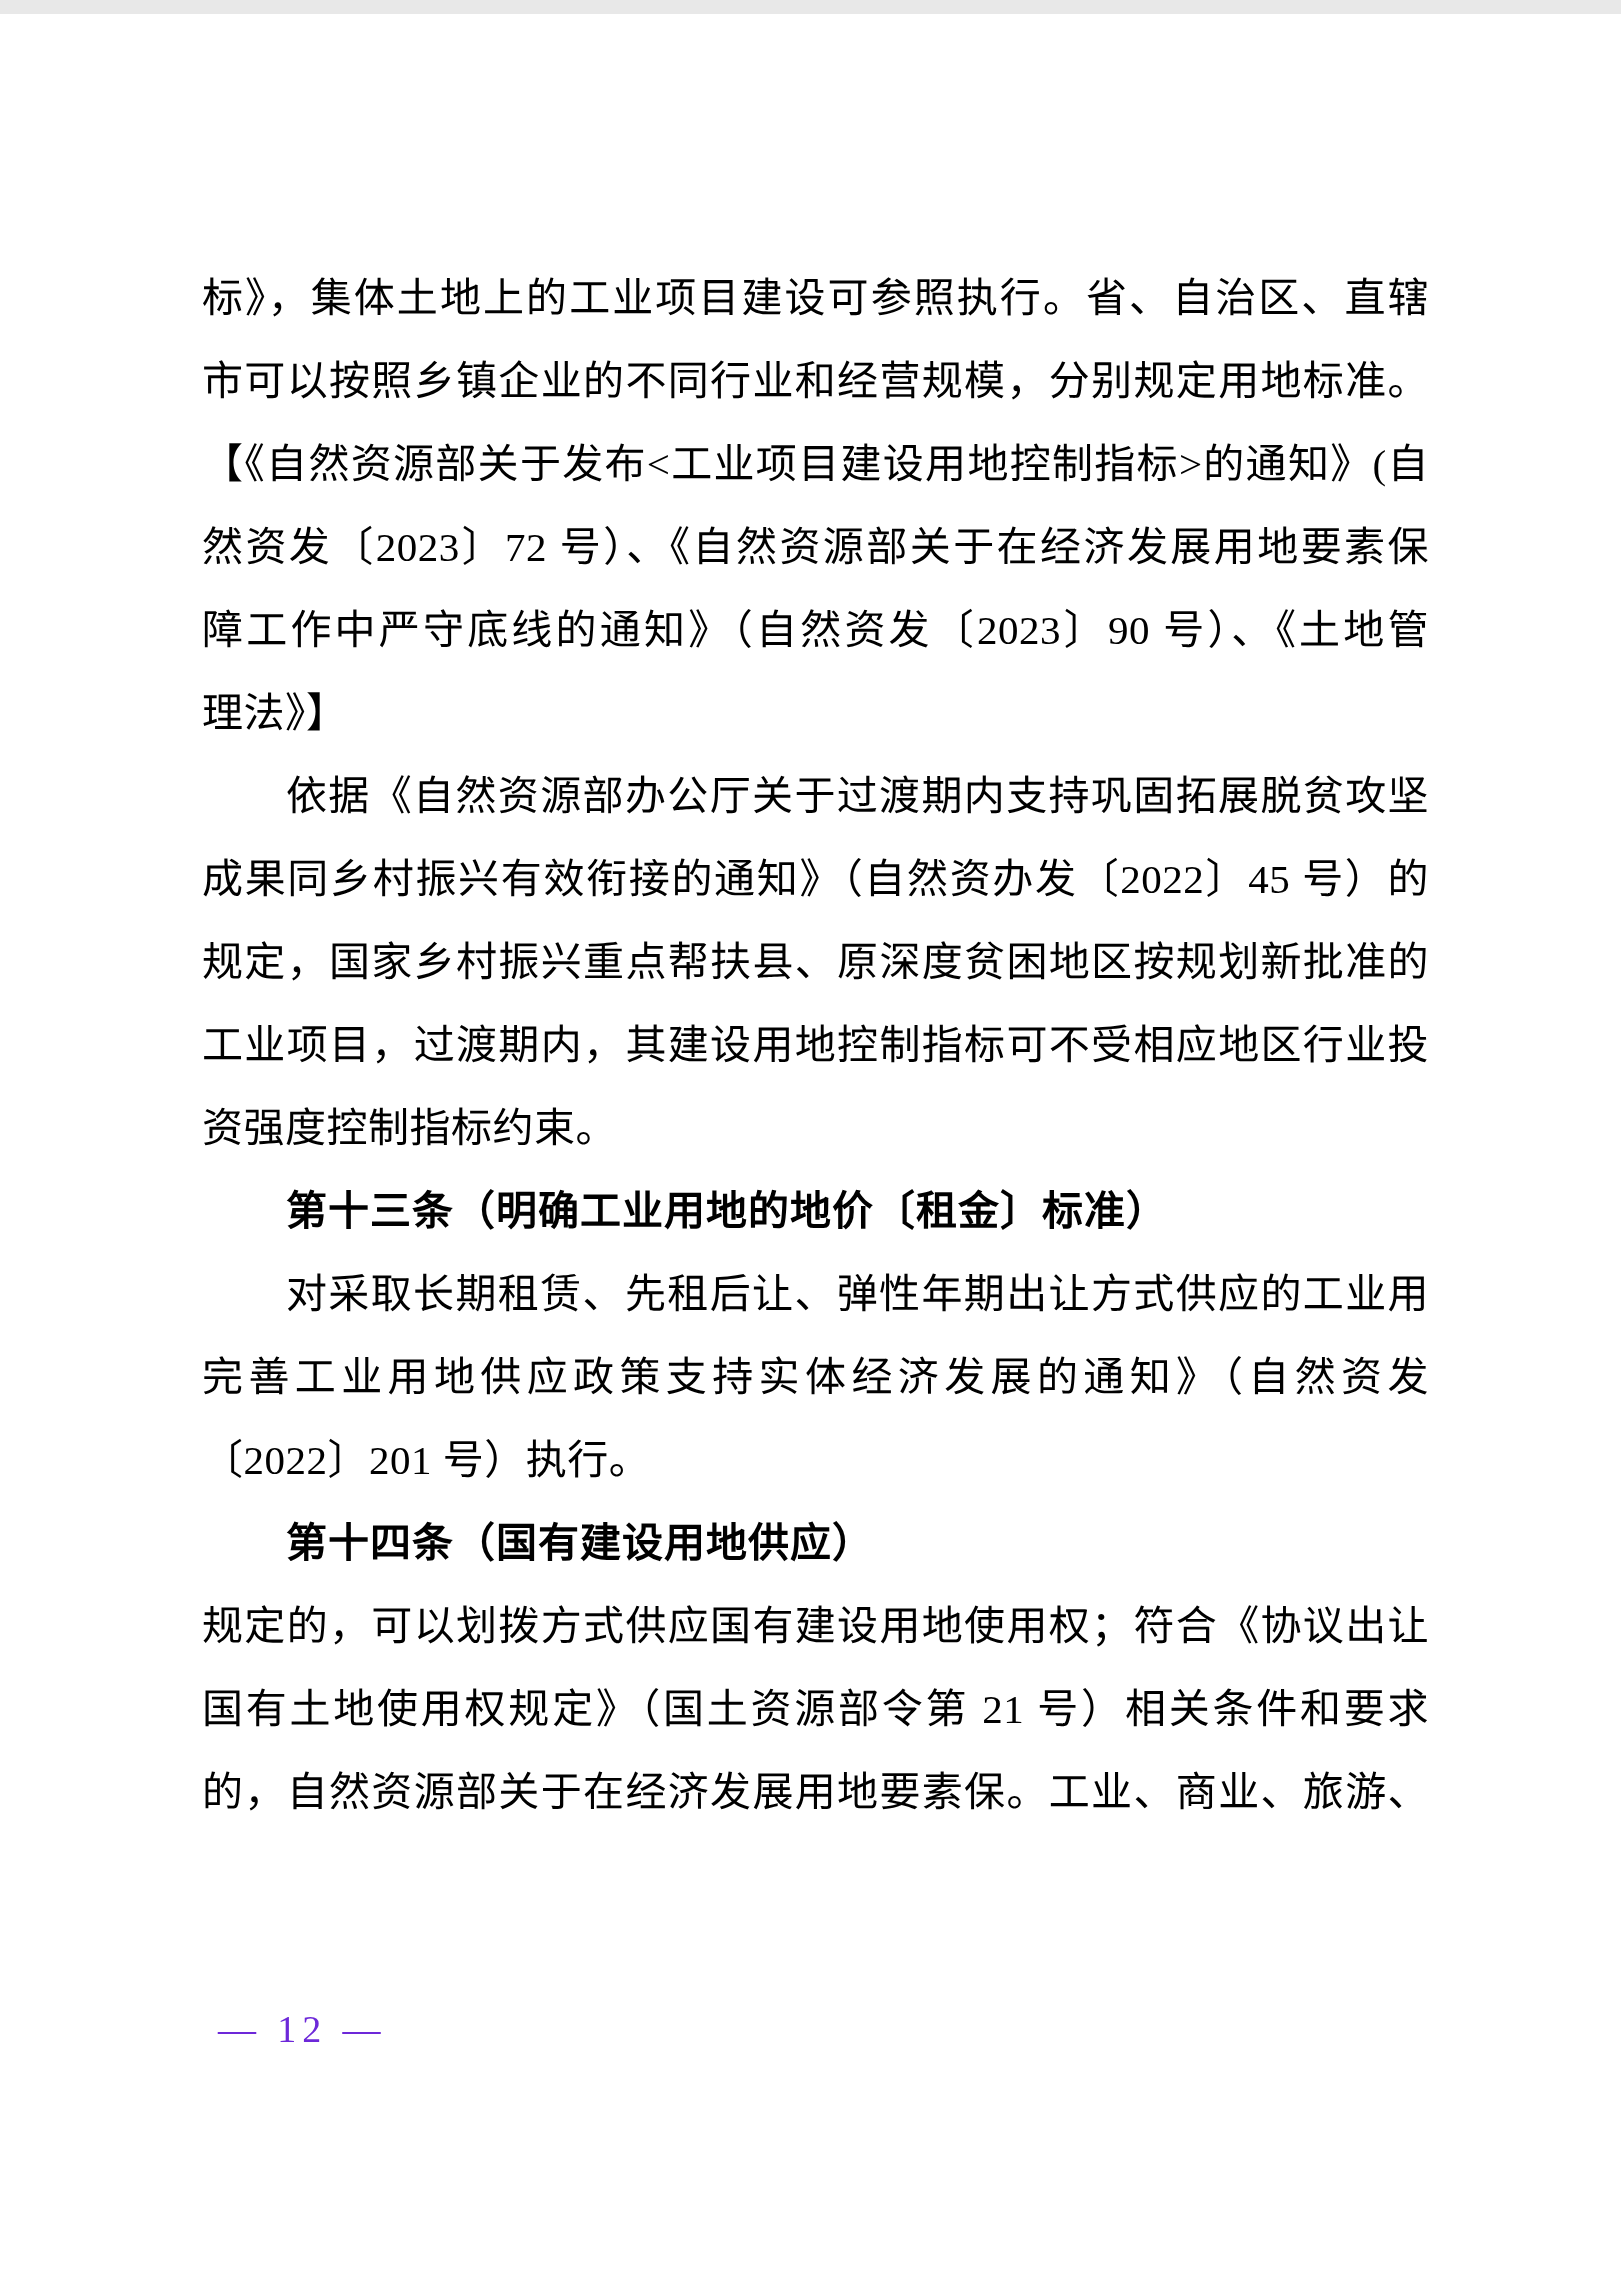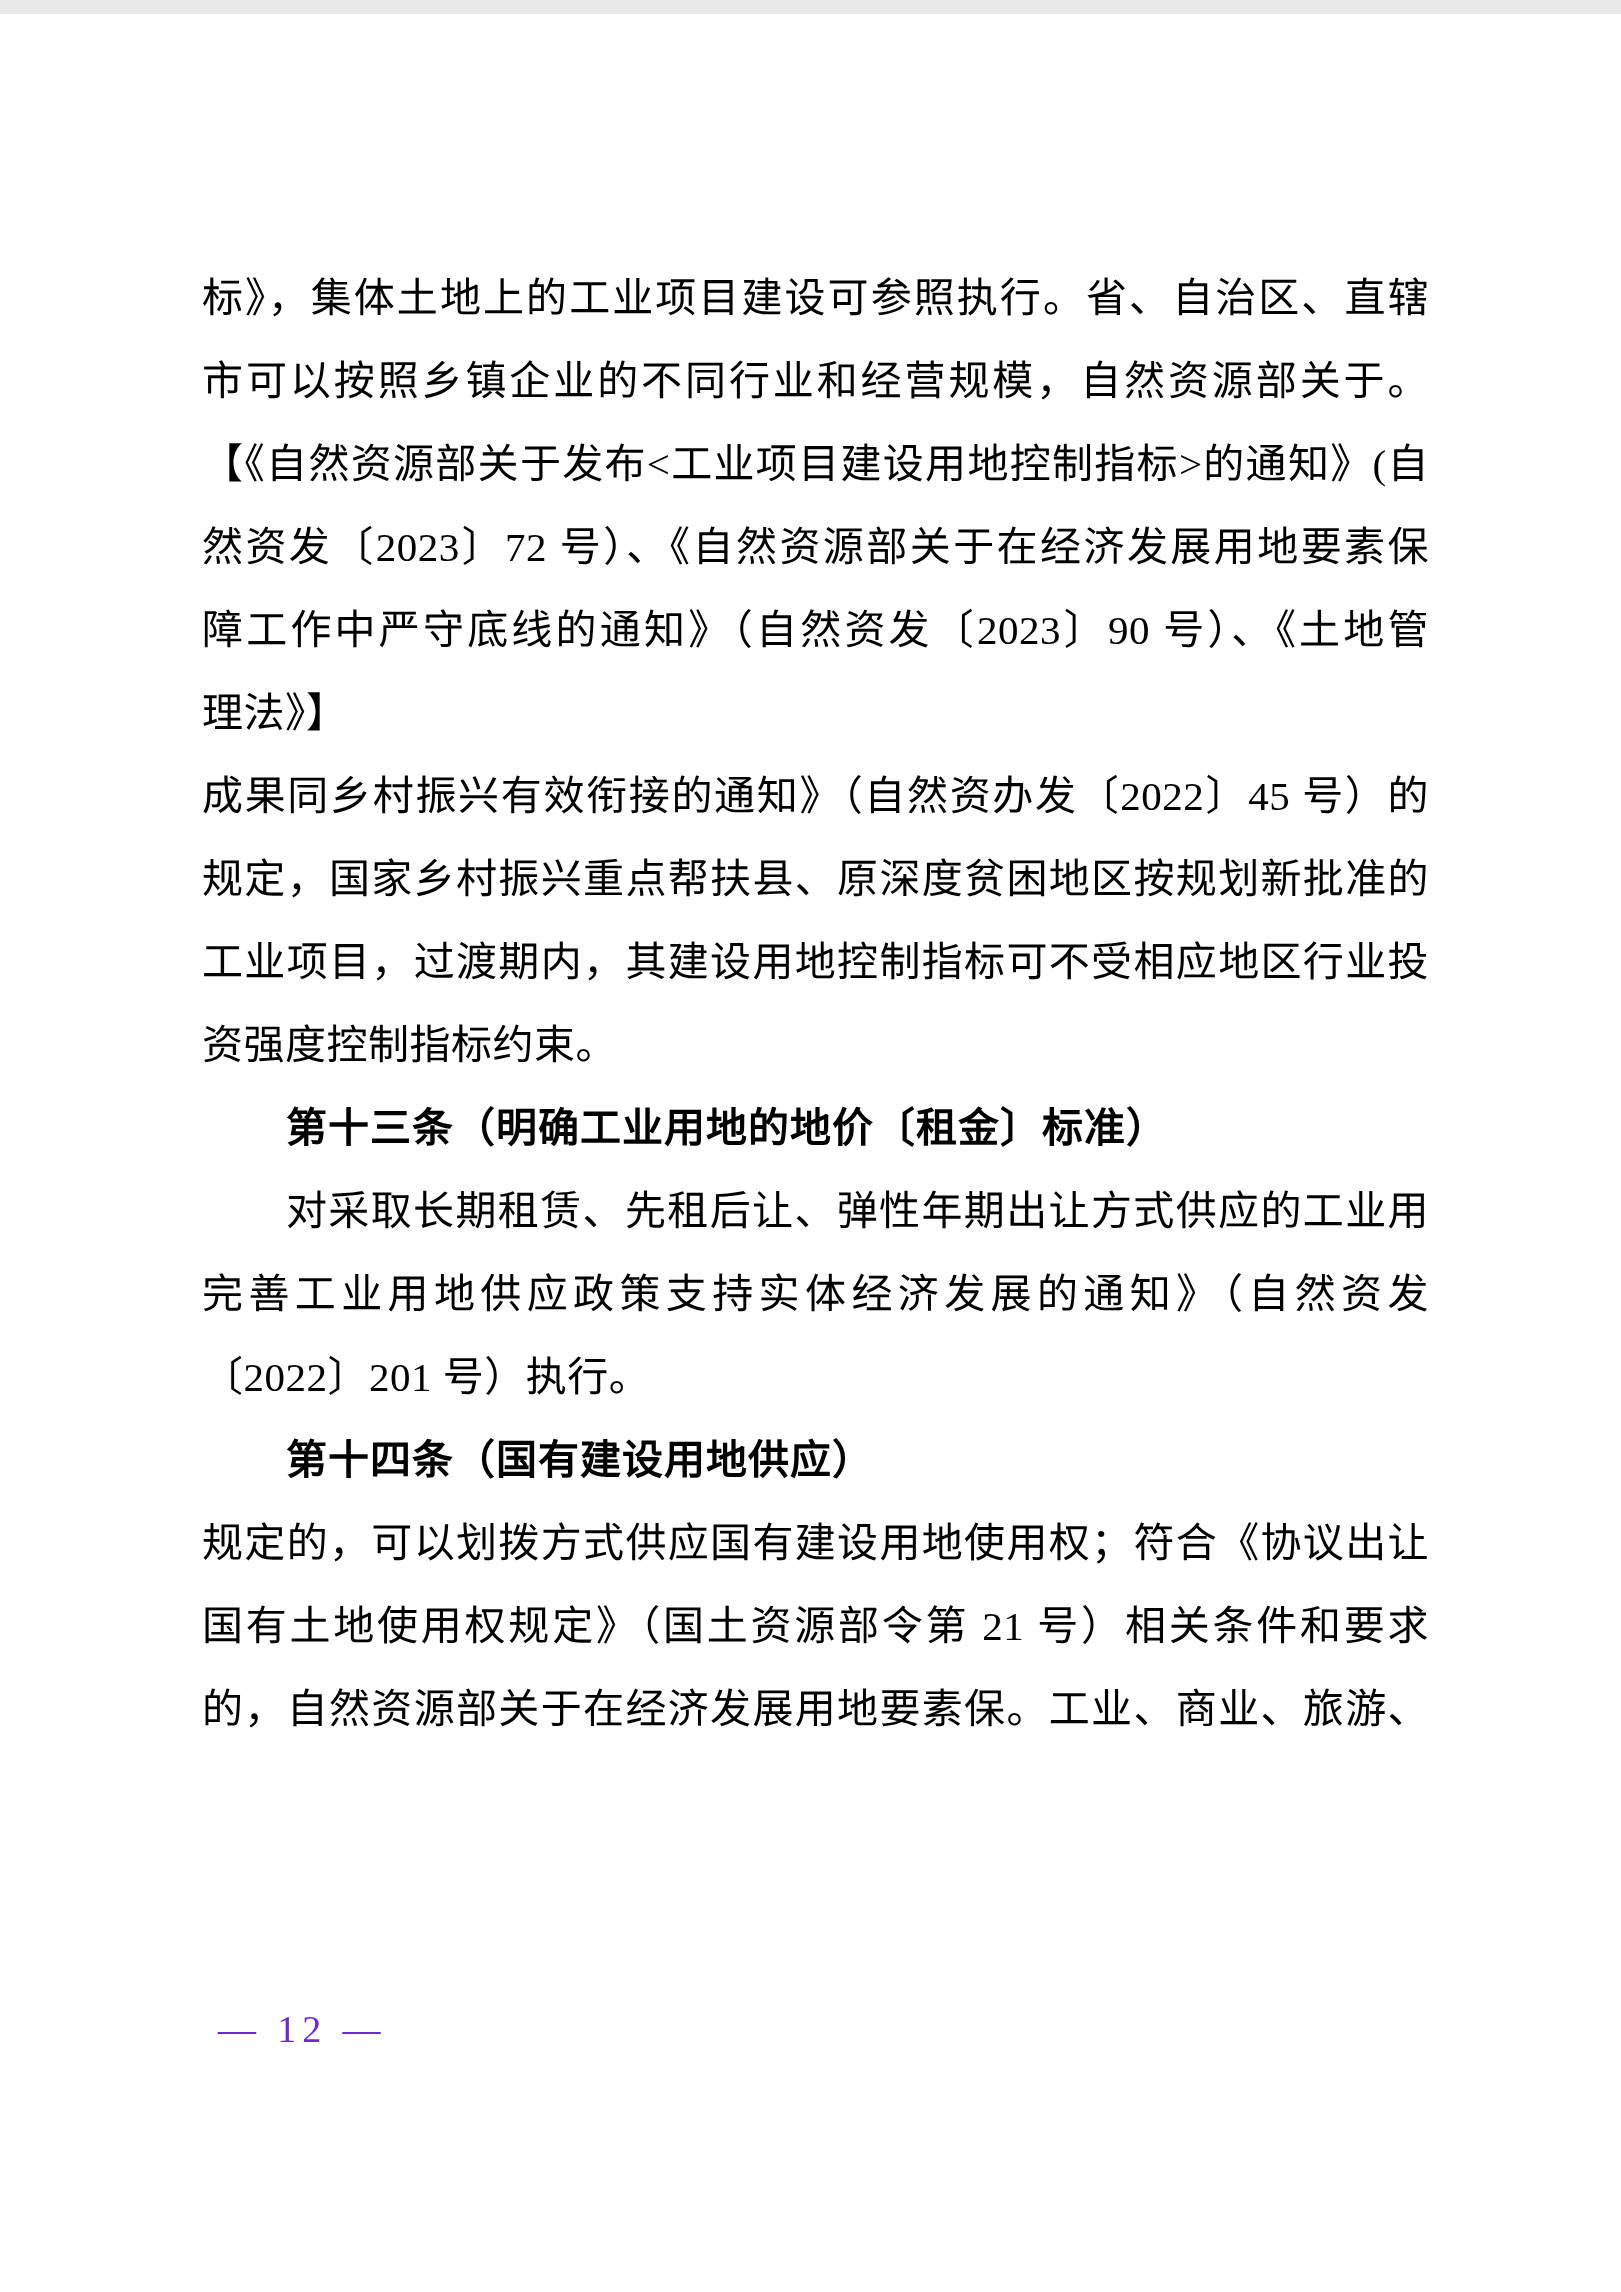--- a/index.html
+++ b/index.html
@@ -57,25 +57,26 @@
     color: #6d28d9;
   }
 </style>
 </head>
 <body>
 
 <div class="page">
   <div class="doc-body">
 
   <div class="line fill">标》，集体土地上的工业项目建设可参照执行。省、自治区、直辖</div>
-      <div class="line fill">市可以按照乡镇企业的不同行业和经营规模，自然资源部关于。</div>
+      <div class="line fill">市可以按照乡镇企业的不同行业和经营规模，分别规定用地标准。</div>
       <div class="line fill">【《自然资源部关于发布&lt;工业项目建设用地控制指标&gt;的通知》(自</div>
       <div class="line fill">然资发〔2023〕72 号）、《自然资源部关于在经济发展用地要素保</div>
       <div class="line fill">障工作中严守底线的通知》（自然资发〔2023〕90 号）、《土地管</div>
       <div class="line nofill">理法》】</div>
+      <div class="line indent fill">依据《自然资源部办公厅关于过渡期内支持巩固拓展脱贫攻坚</div>
       <div class="line fill">成果同乡村振兴有效衔接的通知》（自然资办发〔2022〕45 号）的</div>
       <div class="line fill">规定，国家乡村振兴重点帮扶县、原深度贫困地区按规划新批准的</div>
       <div class="line fill">工业项目，过渡期内，其建设用地控制指标可不受相应地区行业投</div>
       <div class="line nofill">资强度控制指标约束。</div>
       <div class="line heading indent nofill">第十三条（明确工业用地的地价〔租金〕标准）</div>
       <div class="line indent fill">对采取长期租赁、先租后让、弹性年期出让方式供应的工业用</div>
       <div class="line fill">完善工业用地供应政策支持实体经济发展的通知》（自然资发</div>
       <div class="line nofill">〔2022〕201 号）执行。</div>
       <div class="line heading indent nofill">第十四条（国有建设用地供应）</div>
       <div class="line fill">规定的，可以划拨方式供应国有建设用地使用权；符合《协议出让</div>

